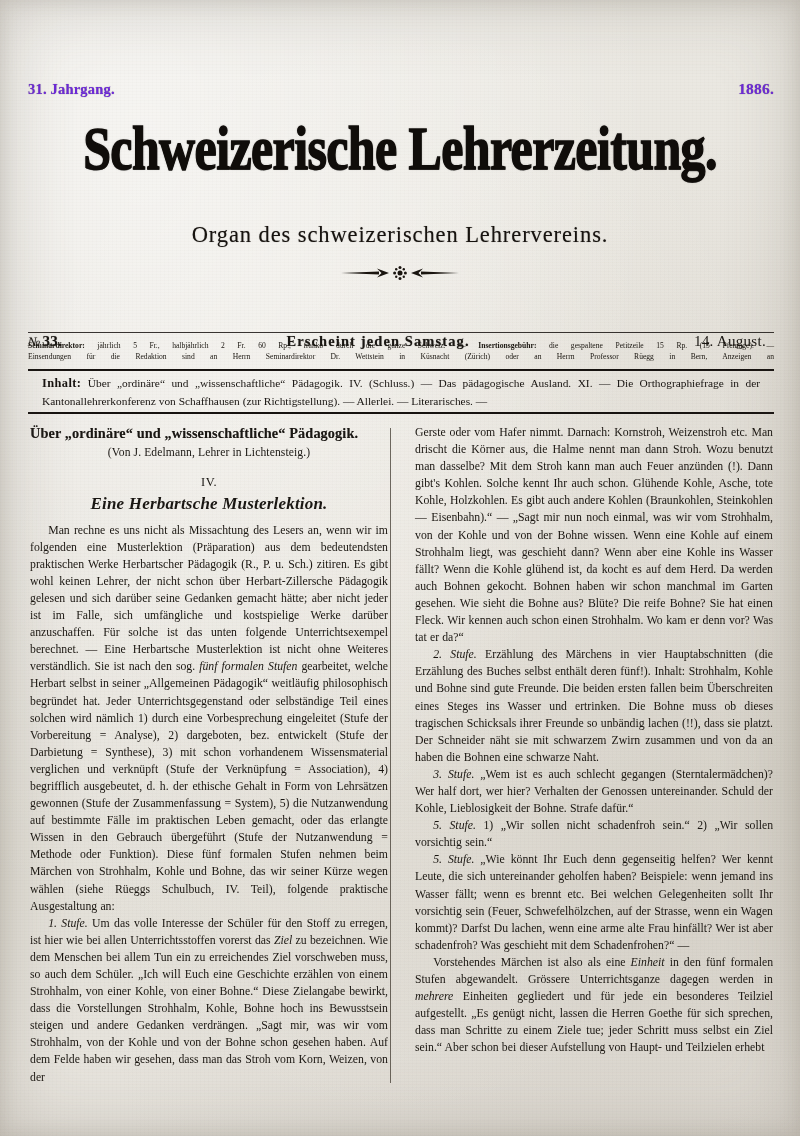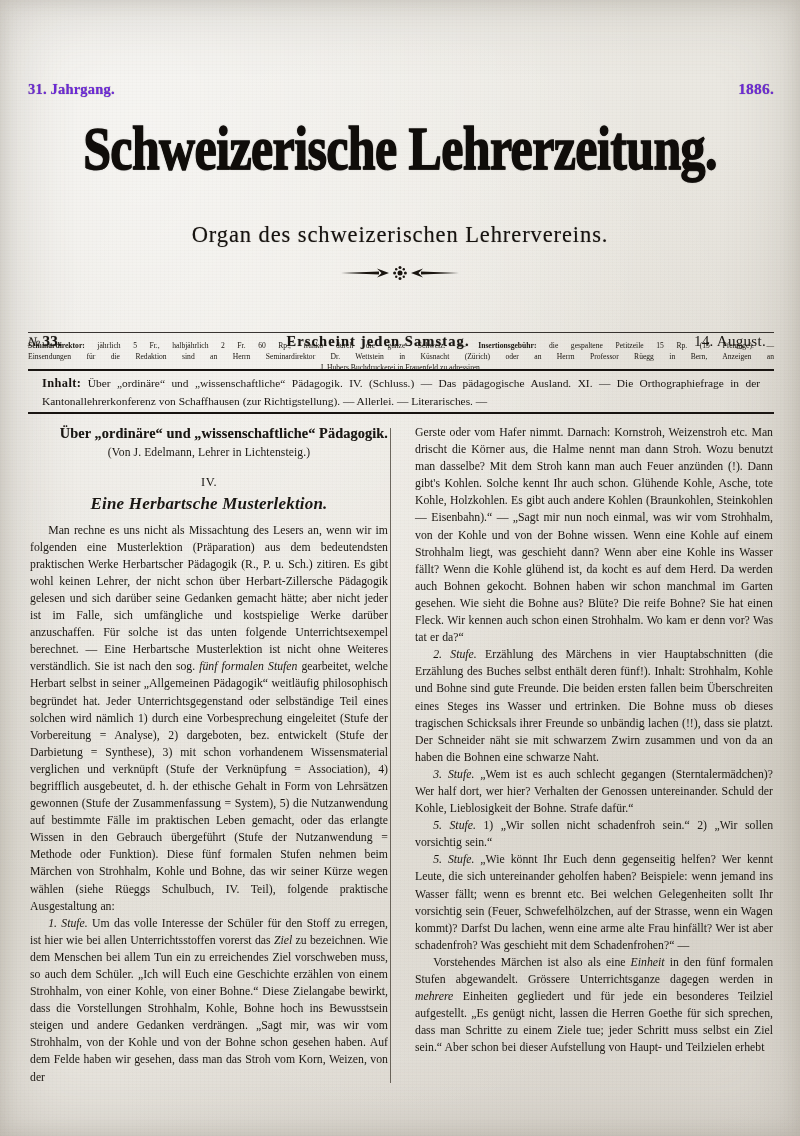--- a/index.html
+++ b/index.html
@@ -113,21 +113,21 @@
     display:flex;gap:0;
   }
   .col{width:358px;}
   .col.right{margin-left:27px;}
   .divider{
     position:absolute;left:390px;top:428px;height:655px;width:1px;
     background:#3a332a;opacity:.72;
   }
 
   .art-title{
-    font-size:14.3px;font-weight:bold;text-align:right;
+    font-size:14.3px;font-weight:bold;text-align:left;
     letter-spacing:.1px;margin:0 0 3px 0;line-height:1.3;
     text-shadow:0 0 .5px rgba(0,0,0,.35);
   }
   .art-byline{
     font-size:11.6px;text-align:center;margin:0 0 9px 0;letter-spacing:.1px;
   }
   .sect-num{
     font-size:12.4px;text-align:center;margin:16px 0 4px 0;letter-spacing:.4px;
   }
   .sect-sub{
@@ -195,21 +195,20 @@
     </div>
     <div class="erscheint">Erscheint jeden Samstag.</div>
     <div class="datum">14. August.</div>
   </div>
 
   <div class="rule rule-thin" style="left:28px;right:26px;top:332px;"></div>
 
   <div class="abo">
     <span class="l l1"><b>Seminardirektor:</b><span> jährlich 5 Fr., halbjährlich 2 Fr. 60 Rp., franko durch die ganze Schweiz. — </span><b>Insertionsgebühr:</b><span> die gespaltene Petitzeile 15 Rp. (15 Pfennige). —</span></span>
     <span class="l l2">Einsendungen für die Redaktion sind an Herrn Seminardirektor Dr. Wettstein in Küsnacht (Zürich) oder an Herrn Professor Rüegg in Bern, Anzeigen an</span>
-    <span class="l l3">J. Hubers Buchdruckerei in Frauenfeld zu adressiren.</span>
   </div>
 
   <div class="rule rule-thick" style="left:28px;right:26px;top:369px;"></div>
 
   <div class="inhalt">
     <b>Inhalt:</b><span> Über „ordinäre“ und „wissenschaftliche“ Pädagogik. IV. (Schluss.) — Das pädagogische Ausland. XI. — Die Orthographiefrage in der Kantonallehrerkonferenz von Schaffhausen (zur Richtigstellung). — Allerlei. — Literarisches. —</span>
   </div>
 
   <div class="rule rule-thick" style="left:28px;right:26px;top:412px;"></div>
 

